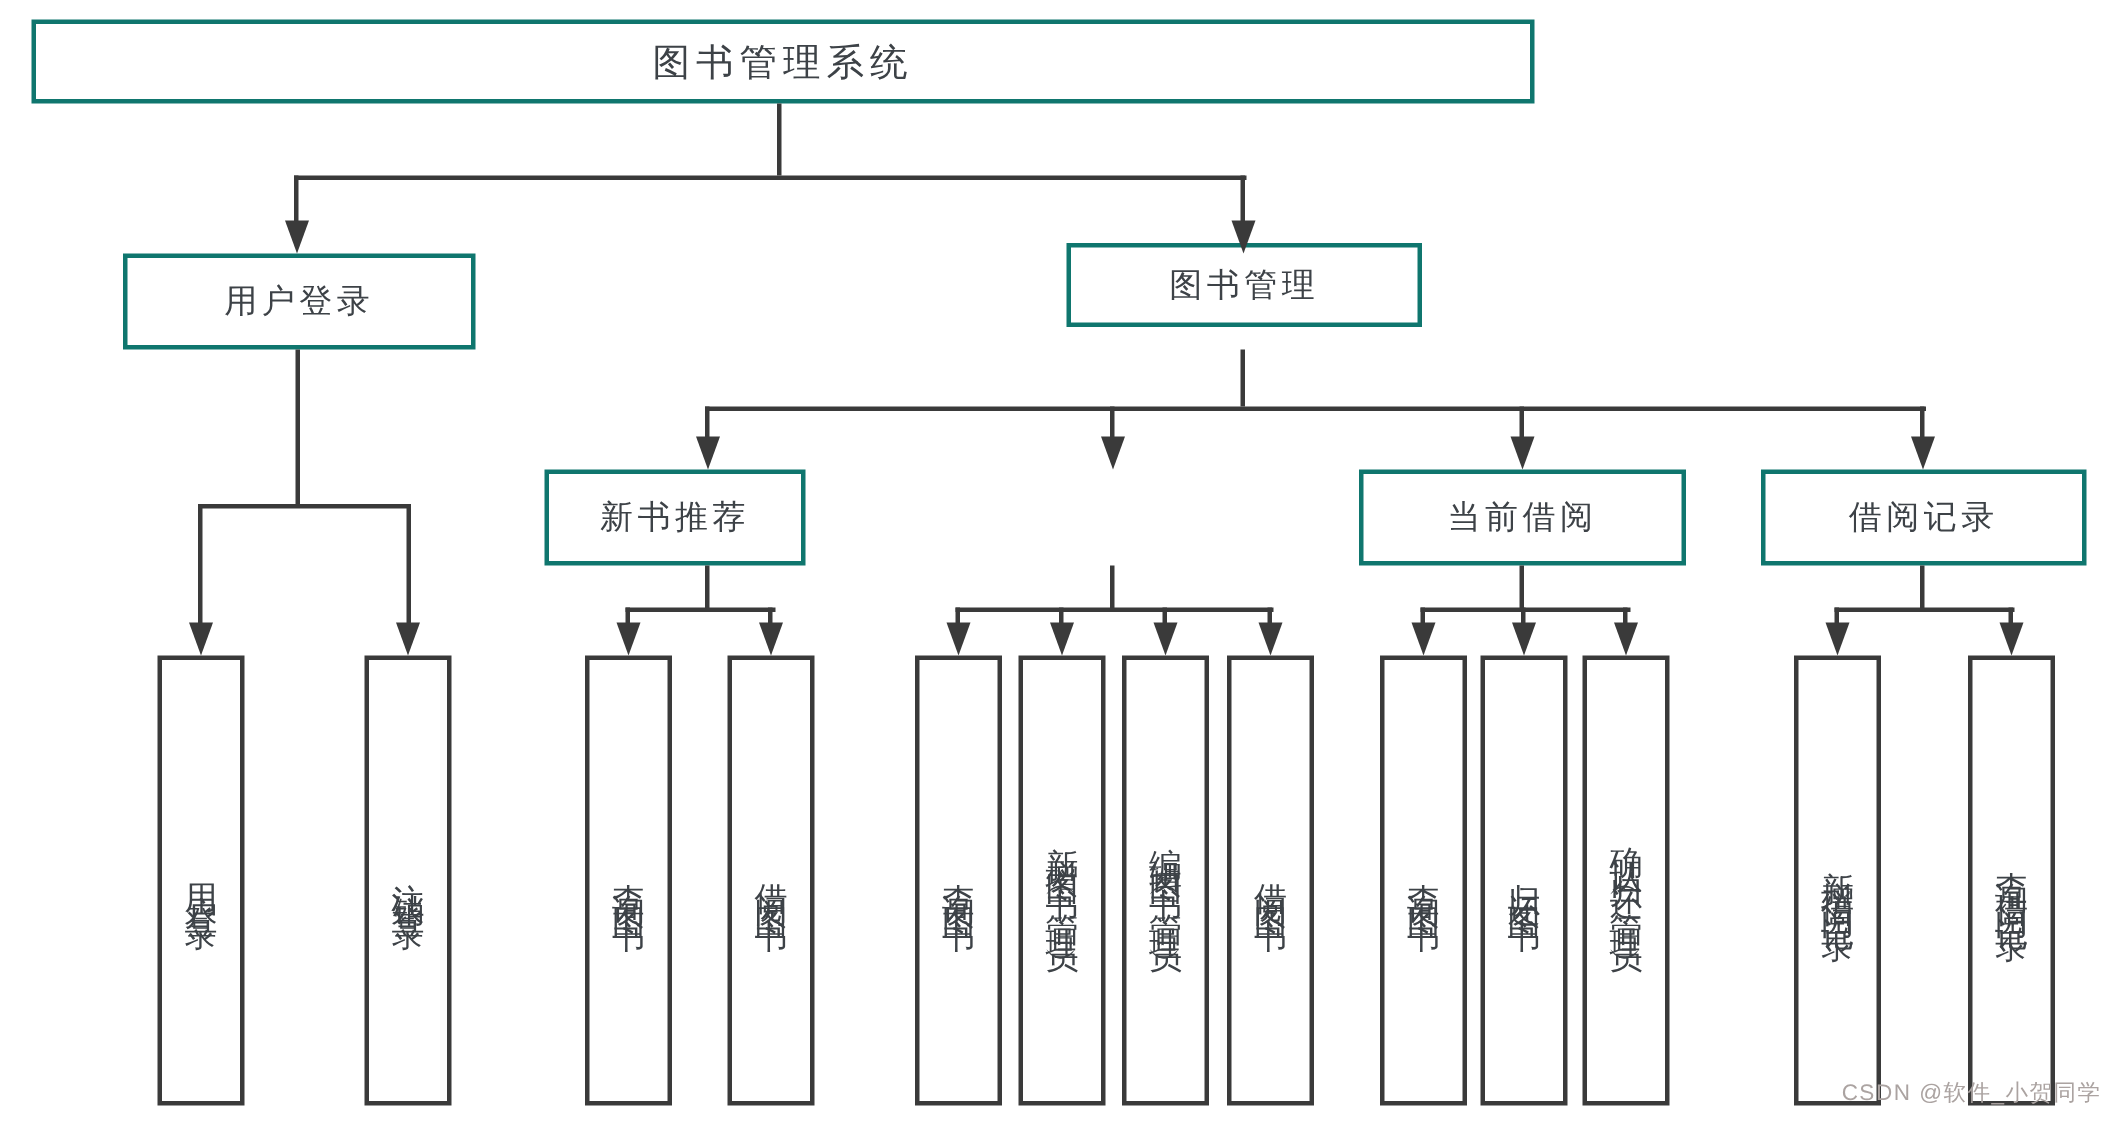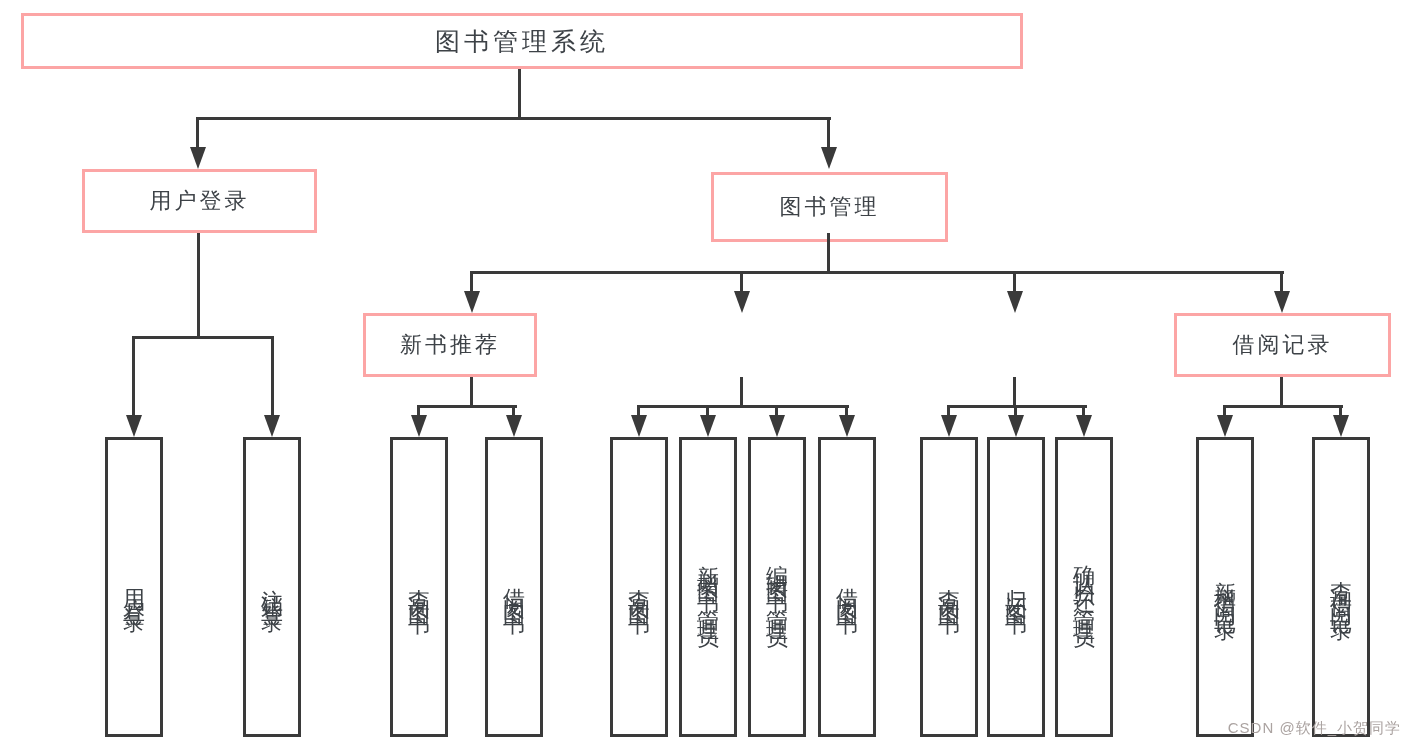--- a/index.html
+++ b/index.html
@@ -7,21 +7,21 @@
   .canvas {
     position: relative;
     width: 1405px;
     height: 747px;
     background: #ffffff;
     overflow: hidden;
   }
   .hbox {
     position: absolute;
     box-sizing: border-box;
-    border: 3px solid #fca5a5;
+    border: 3px solid #0f766e;
     background: #ffffff;
     display: flex;
     align-items: center;
     justify-content: center;
     font-size: 22px;
     letter-spacing: 3px;
     color: #3d4247;
     white-space: nowrap;
   }
   .hbox.root-box {
@@ -69,23 +69,24 @@
   }
 </style>
 </head>
 <body>
 
 <div class="canvas">
 
   <div class="hbox root-box" style="left:21px; top:13px; width:1002px; height:56px;">图书管理系统</div>
 
   <div class="hbox" style="left:82px; top:169px; width:235px; height:64px;">用户登录</div>
-  <div class="hbox" style="left:711px; top:172px; width:237px; height:70px;">图书管理</div>
+  <div class="hbox" style="left:711px; top:162px; width:237px; height:56px;">图书管理</div>
 
   <div class="hbox" style="left:363px; top:313px; width:174px; height:64px;">新书推荐</div>
+  <div class="hbox" style="left:906px; top:313px; width:218px; height:64px;">当前借阅</div>
   <div class="hbox" style="left:1174px; top:313px; width:217px; height:64px;">借阅记录</div>
 
   <div class="vbox" style="left:105px;">用户登录</div>
   <div class="vbox" style="left:243px;">注销登录</div>
 
   <div class="vbox" style="left:390px;">查询图书</div>
   <div class="vbox" style="left:485px;">借阅图书</div>
 
   <div class="vbox" style="left:610px;">查询图书</div>
   <div class="vbox" style="left:679px; letter-spacing:9px;">新增图书（管理员）</div>

